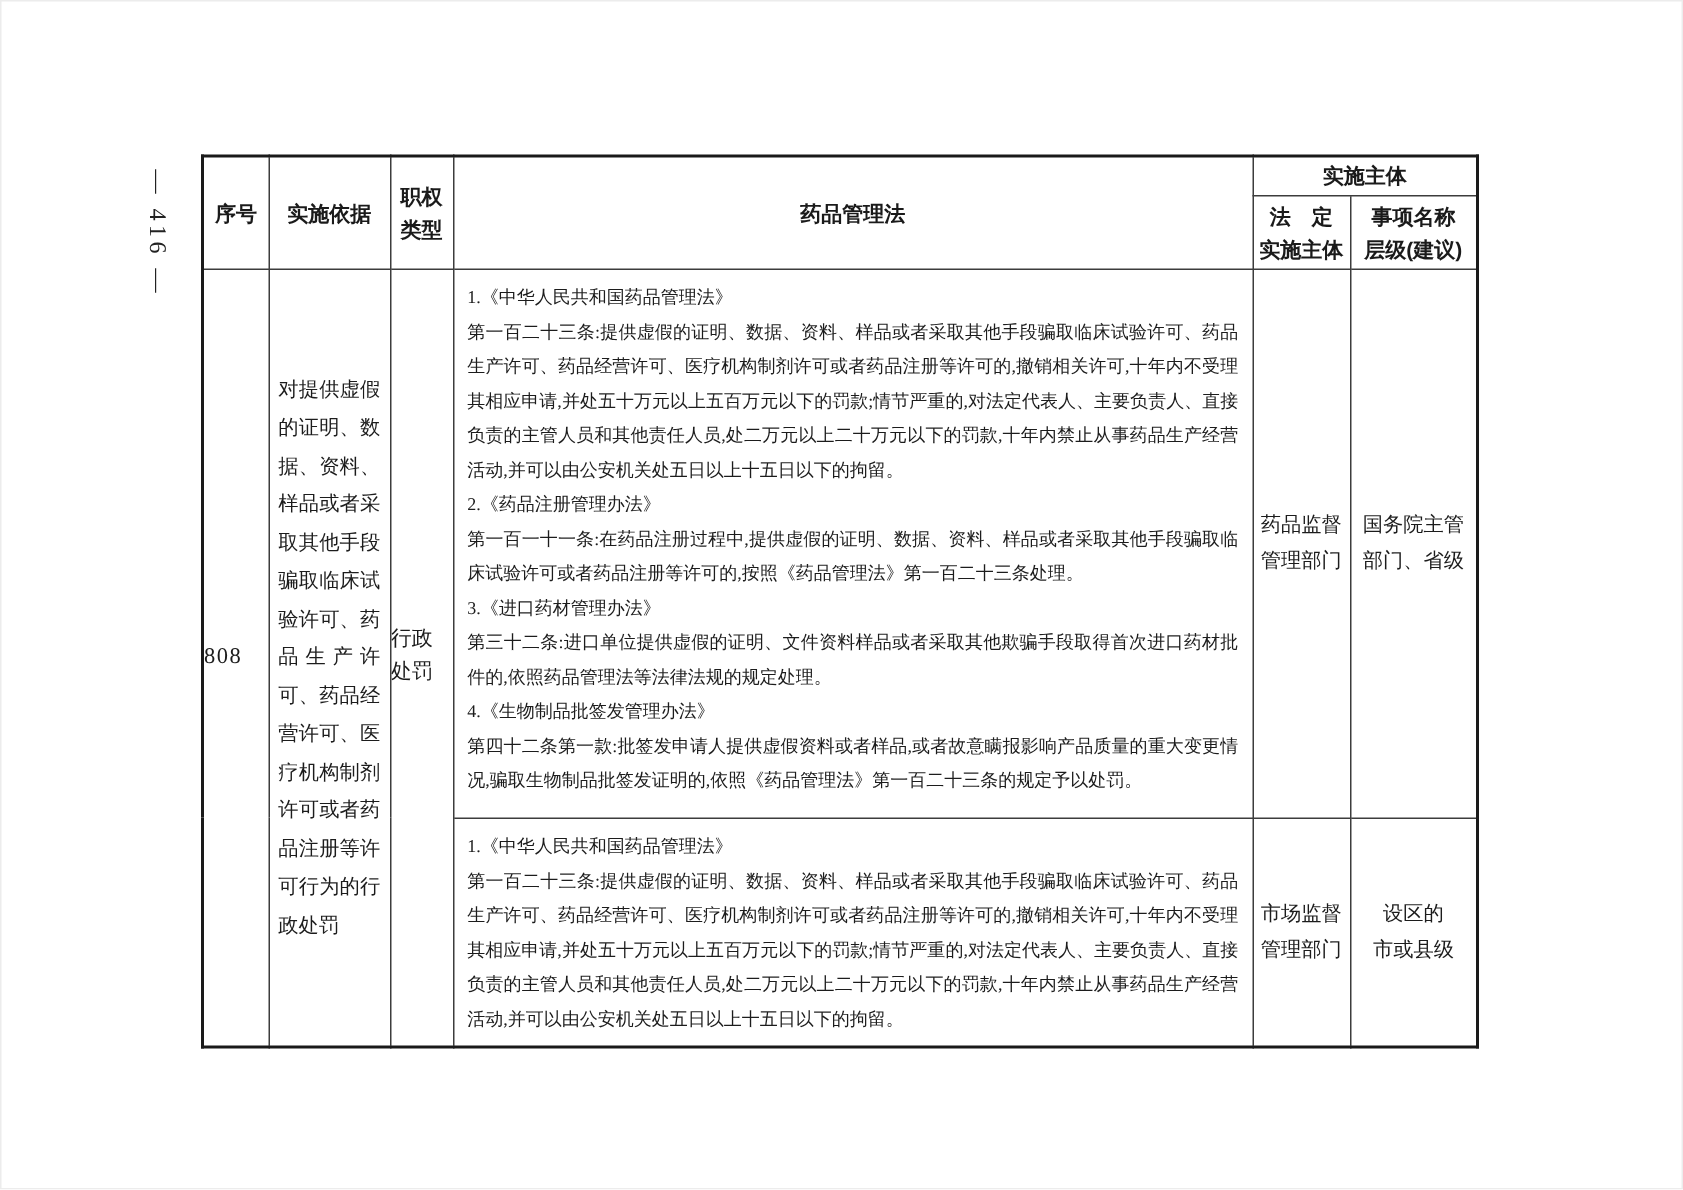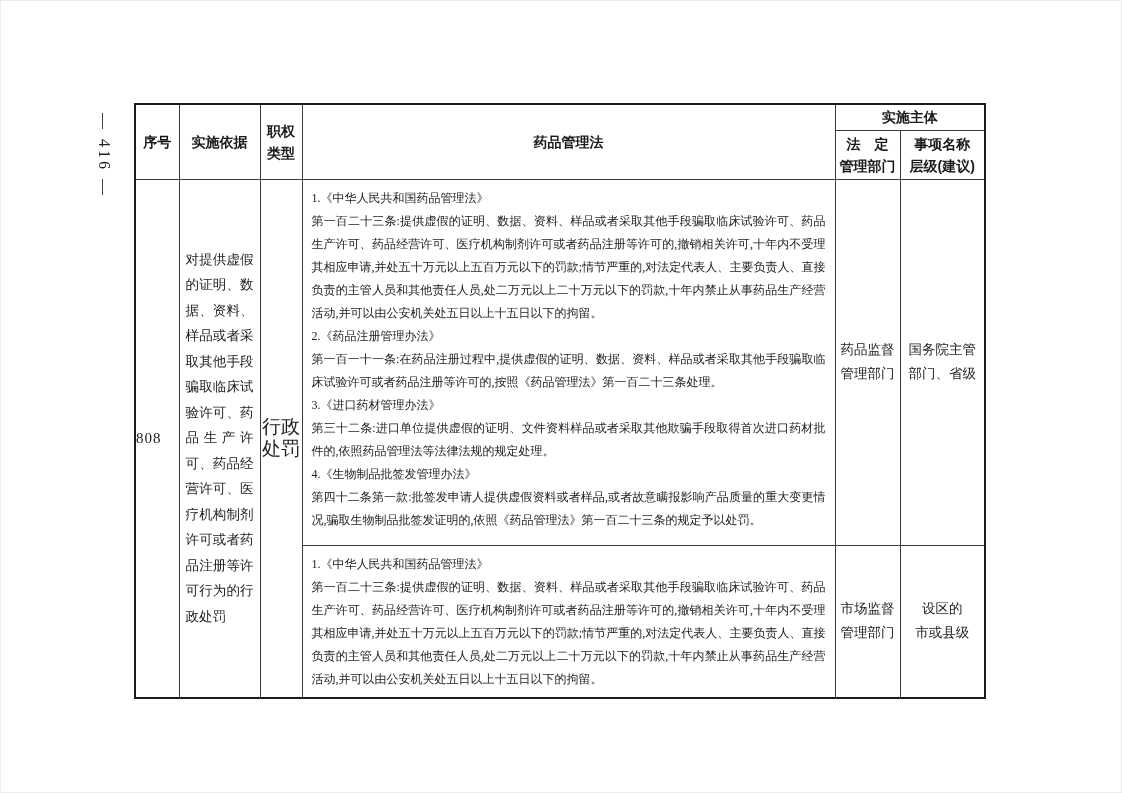--- a/index.html
+++ b/index.html
@@ -43,22 +43,22 @@
   td.serial {
     text-align:left; vertical-align:middle;
     font-size:15px; letter-spacing:1px;
   }
   td.item {
     text-align:justify; vertical-align:middle;
     font-size:13.5px; line-height:25.5px;
     padding:6px 6px;
   }
   td.power {
-    text-align:center; vertical-align:middle;
-    font-size:19px; line-height:22px;
+    text-align:left; vertical-align:middle;
+    font-size:14px; line-height:22px;
   }
   td.basis {
     text-align:justify; vertical-align:top;
     font-size:12px; line-height:23px;
     padding:7px 9px 6px 9px;
   }
   td.subject {
     text-align:center; vertical-align:middle;
     font-size:13.5px; line-height:24px;
     padding:6px 2px;
@@ -84,21 +84,21 @@
       <tr class="h1">
         <th class="head" rowspan="2">序号</th>
         <th class="head" rowspan="2">实施依据</th>
         <th class="head pre" rowspan="2">职权
 类型</th>
         <th class="head" rowspan="2">药品管理法</th>
         <th class="head" colspan="2">实施主体</th>
       </tr>
       <tr class="h2">
         <th class="head pre">法　定
-管理部门</th>
+实施主体</th>
         <th class="head pre">事项名称
 层级(建议)</th>
       </tr>
     </thead>
     <tbody>
       <tr class="b1">
         <td class="serial" rowspan="2">808</td>
         <td class="item" rowspan="2">对提供虚假的证明、数据、资料、样品或者采取其他手段骗取临床试验许可、药品生产许可、药品经营许可、医疗机构制剂许可或者药品注册等许可行为的行政处罚</td>
         <td class="power pre" rowspan="2">行政
 处罚</td>

